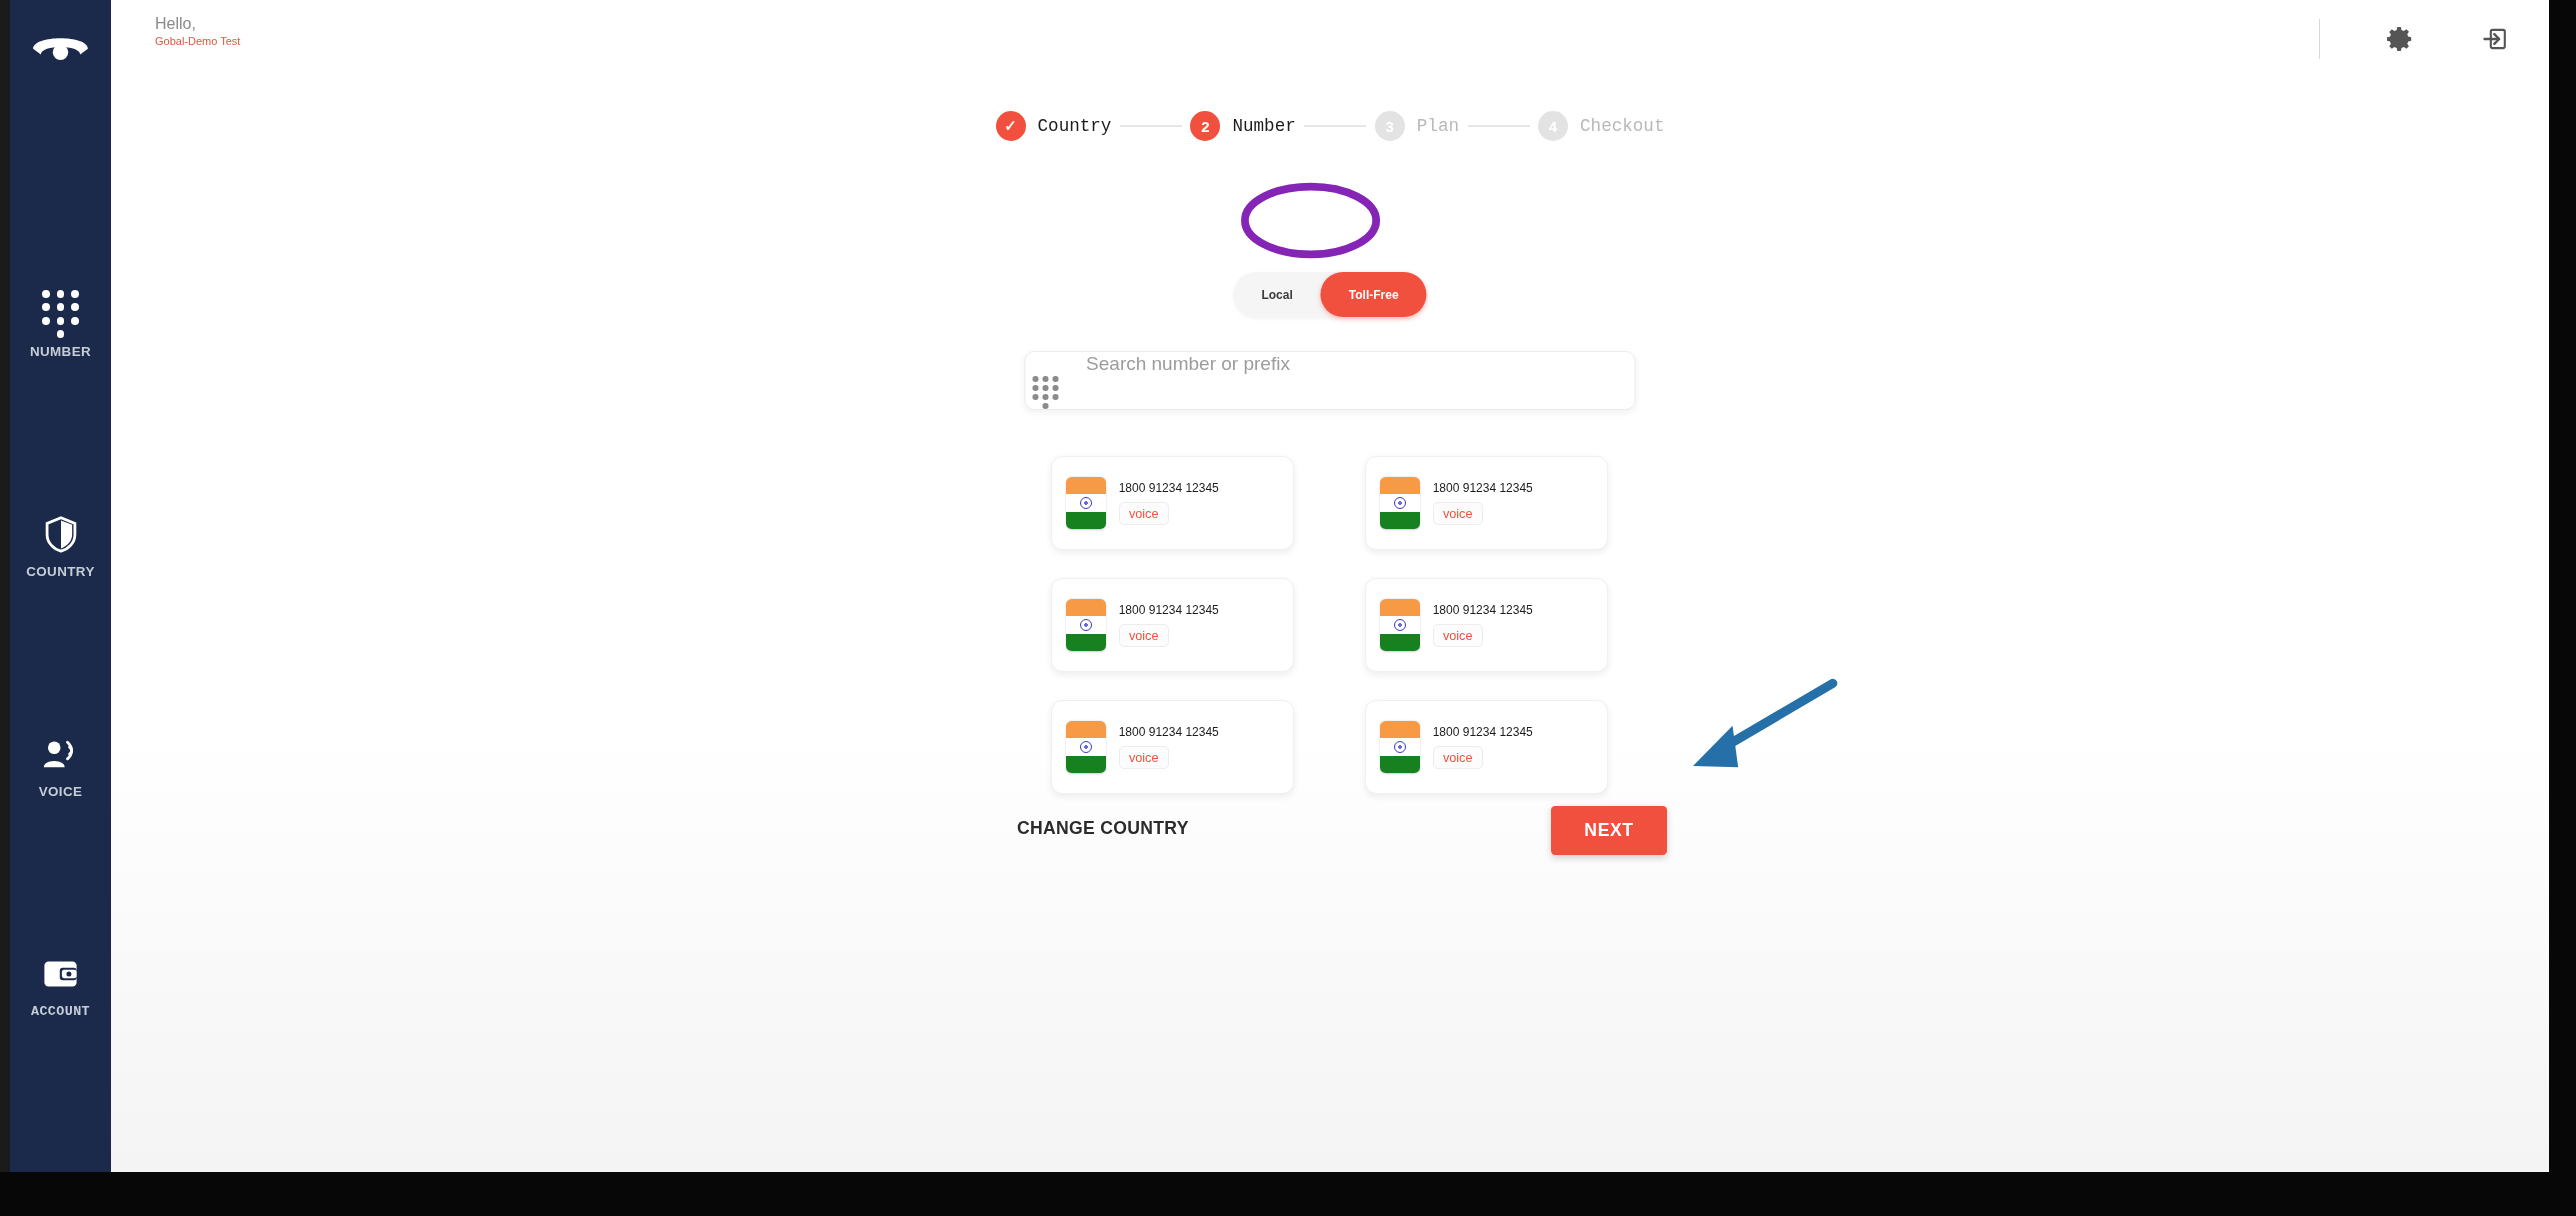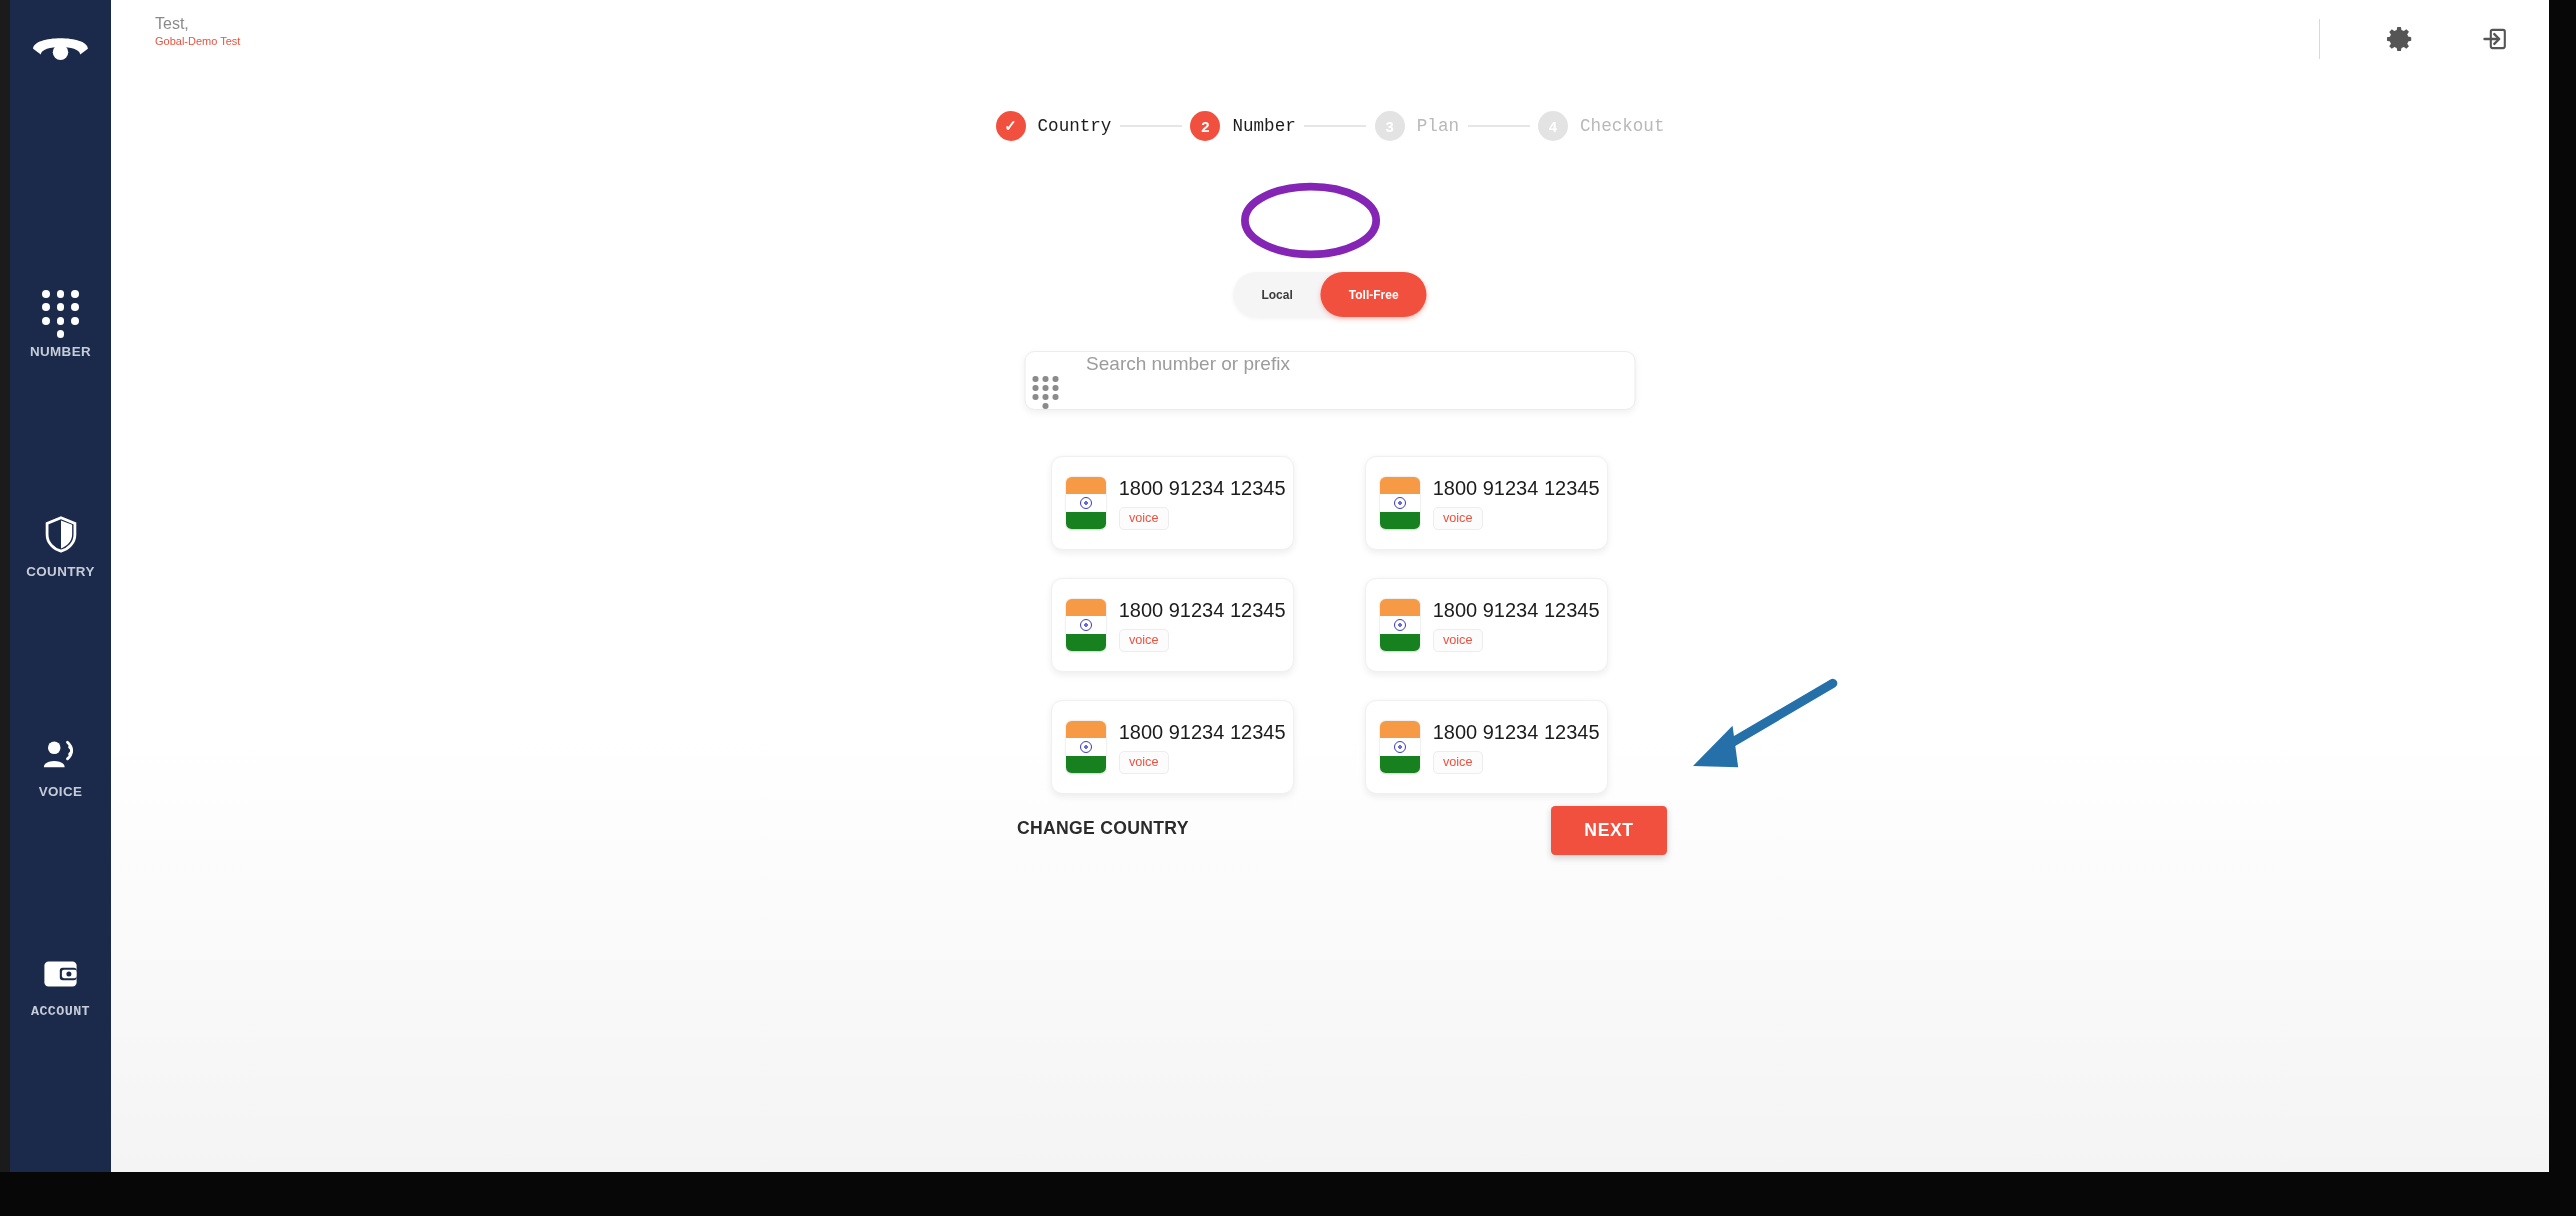--- a/index.html
+++ b/index.html
@@ -304,21 +304,21 @@
     border-radius: 50%;
     background: radial-gradient(circle, #6b6bd8 0 2.1px, transparent 2.1px);
   }
   .card-body {
     margin-left: 12.7px;
     display: flex;
     flex-direction: column;
     gap: 7px;
   }
   .card-number {
-    font-size: 20px;
+    font-size: 12px;
     color: #1c1c1c;
     white-space: nowrap;
   }
   .card-tag {
     align-self: flex-start;
     border: 0.7px solid #ededed;
     border-radius: 5px;
     background: #fcfcfc;
     color: #f2503e;
     font-size: 12.7px;
@@ -453,21 +453,21 @@
           </svg>
         </span>
         <span class="nav-label">ACCOUNT</span>
       </div>
 
     </nav>
 
     <header id="header">
 
       <div id="greeting">
-        <span class="hello">Test,</span>
+        <span class="hello">Hello,</span>
         <span class="uname">Gobal-Demo Test</span>
       </div>
 
       <div id="header-actions">
         <span class="hdr-divider"></span>
 
         <button class="hdr-btn">
           <svg width="28" height="28" viewBox="0 0 40 40">
             <path fill="#555555" d="M20 13.2a6.8 6.8 0 100 13.6 6.8 6.8 0 000-13.6zm0 10.3a3.5 3.5 0 110-7 3.5 3.5 0 010 7z"></path>
             <path fill="#555555" d="M36 22.6v-5.2l-4.3-.8a12.3 12.3 0 00-1.4-3.4l2.5-3.6-3.7-3.7-3.6 2.5a12.3 12.3 0 00-3.4-1.4L21.3 3h-5.2l-.8 4.3a12.3 12.3 0 00-3.4 1.4L8.3 6.2 4.6 9.9l2.5 3.6a12.3 12.3 0 00-1.4 3.4L1.4 17.4v5.2l4.3.8c.3 1.2.8 2.3 1.4 3.4l-2.5 3.6 3.7 3.7 3.6-2.5c1.1.6 2.2 1.1 3.4 1.4l.8 4.3h5.2l.8-4.3c1.2-.3 2.3-.8 3.4-1.4l3.6 2.5 3.7-3.7-2.5-3.6c.6-1.1 1.1-2.2 1.4-3.4l4.3-.8z"></path>

